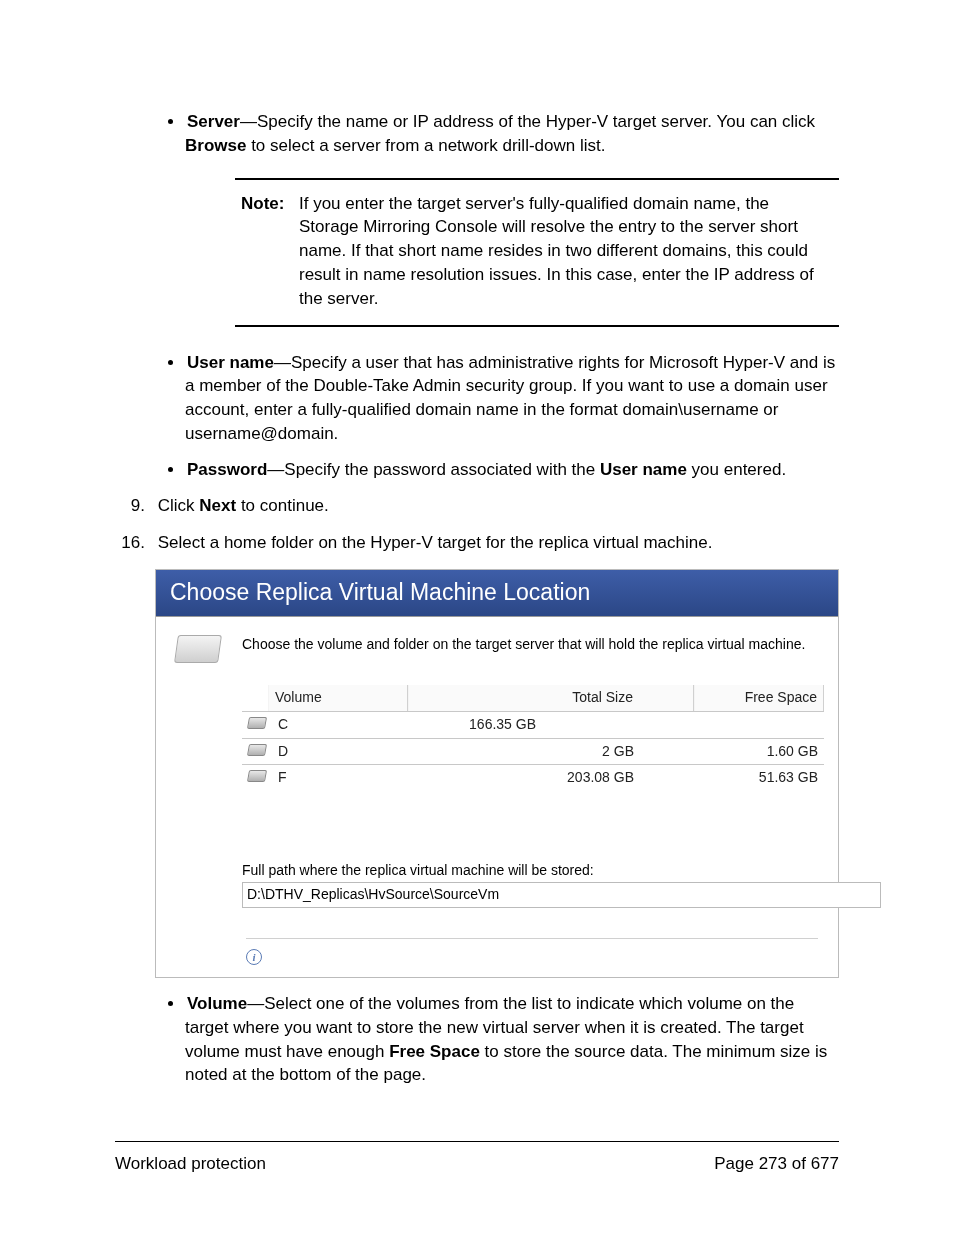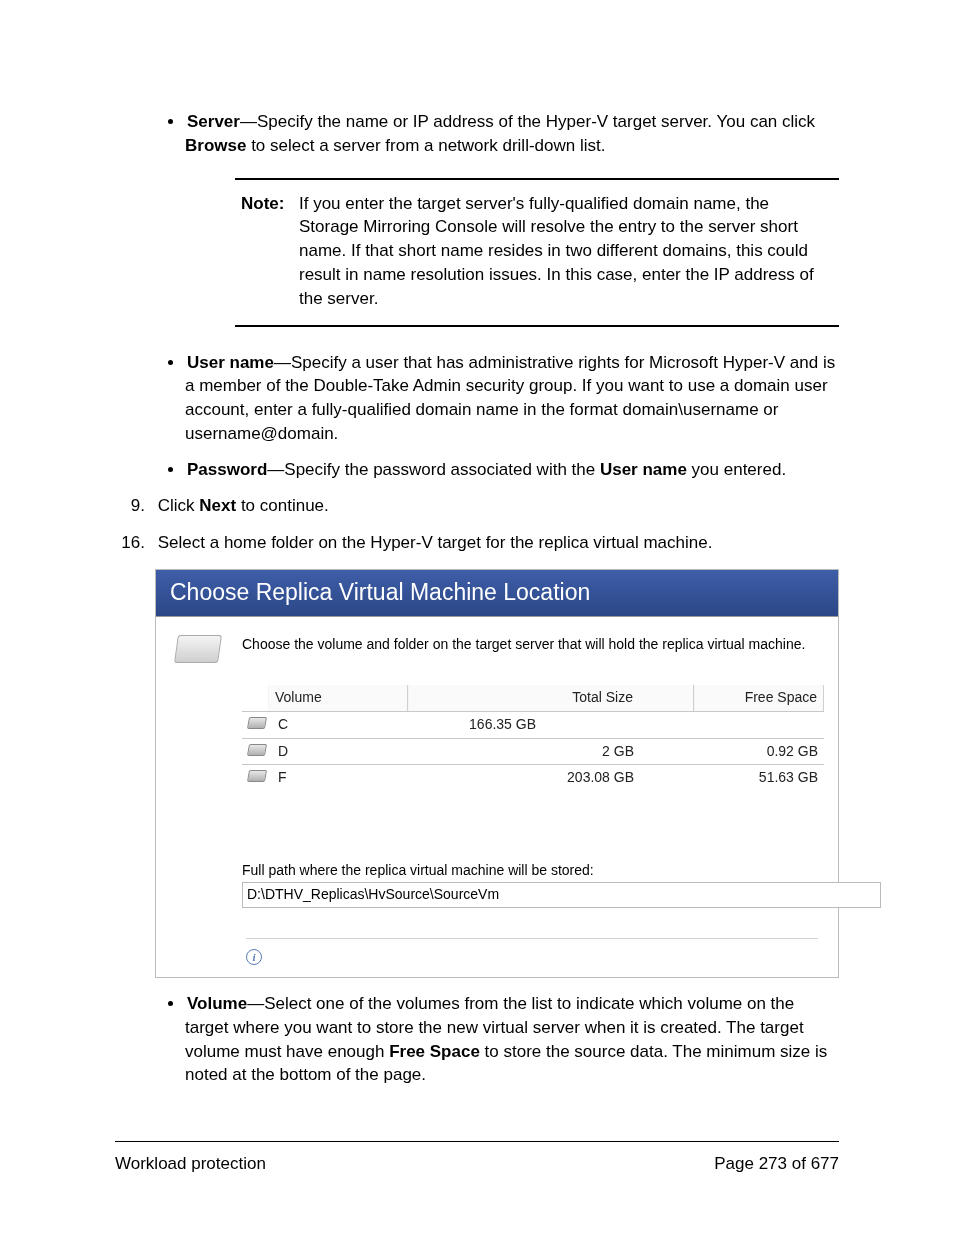--- a/index.html
+++ b/index.html
@@ -102,21 +102,21 @@
         </div>
         <div class="vt-row">
           <div class="vt-icon"><span class="disk-icon"></span></div>
           <div class="vt-vol">C</div>
           <div class="vt-free">166.35 GB</div>
         </div>
         <div class="vt-row">
           <div class="vt-icon"><span class="disk-icon"></span></div>
           <div class="vt-vol">D</div>
           <div class="vt-size">2 GB</div>
-          <div class="vt-free">0.92 GB</div>
+          <div class="vt-free">1.60 GB</div>
         </div>
         <div class="vt-row" style="border-bottom:none;">
           <div class="vt-icon"><span class="disk-icon"></span></div>
           <div class="vt-vol">F</div>
           <div class="vt-size">203.08 GB</div>
           <div class="vt-free">51.63 GB</div>
         </div>
       </div>
 
       <div class="path-label">Full path where the replica virtual machine will be stored:</div>

